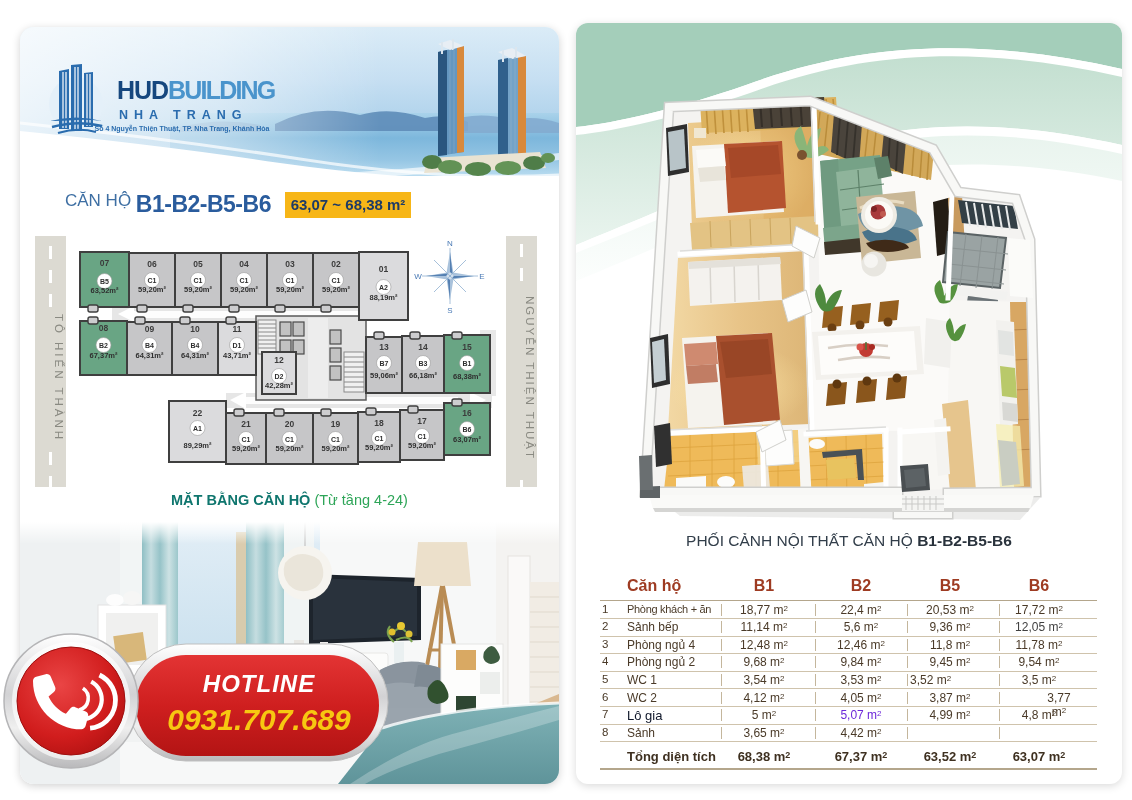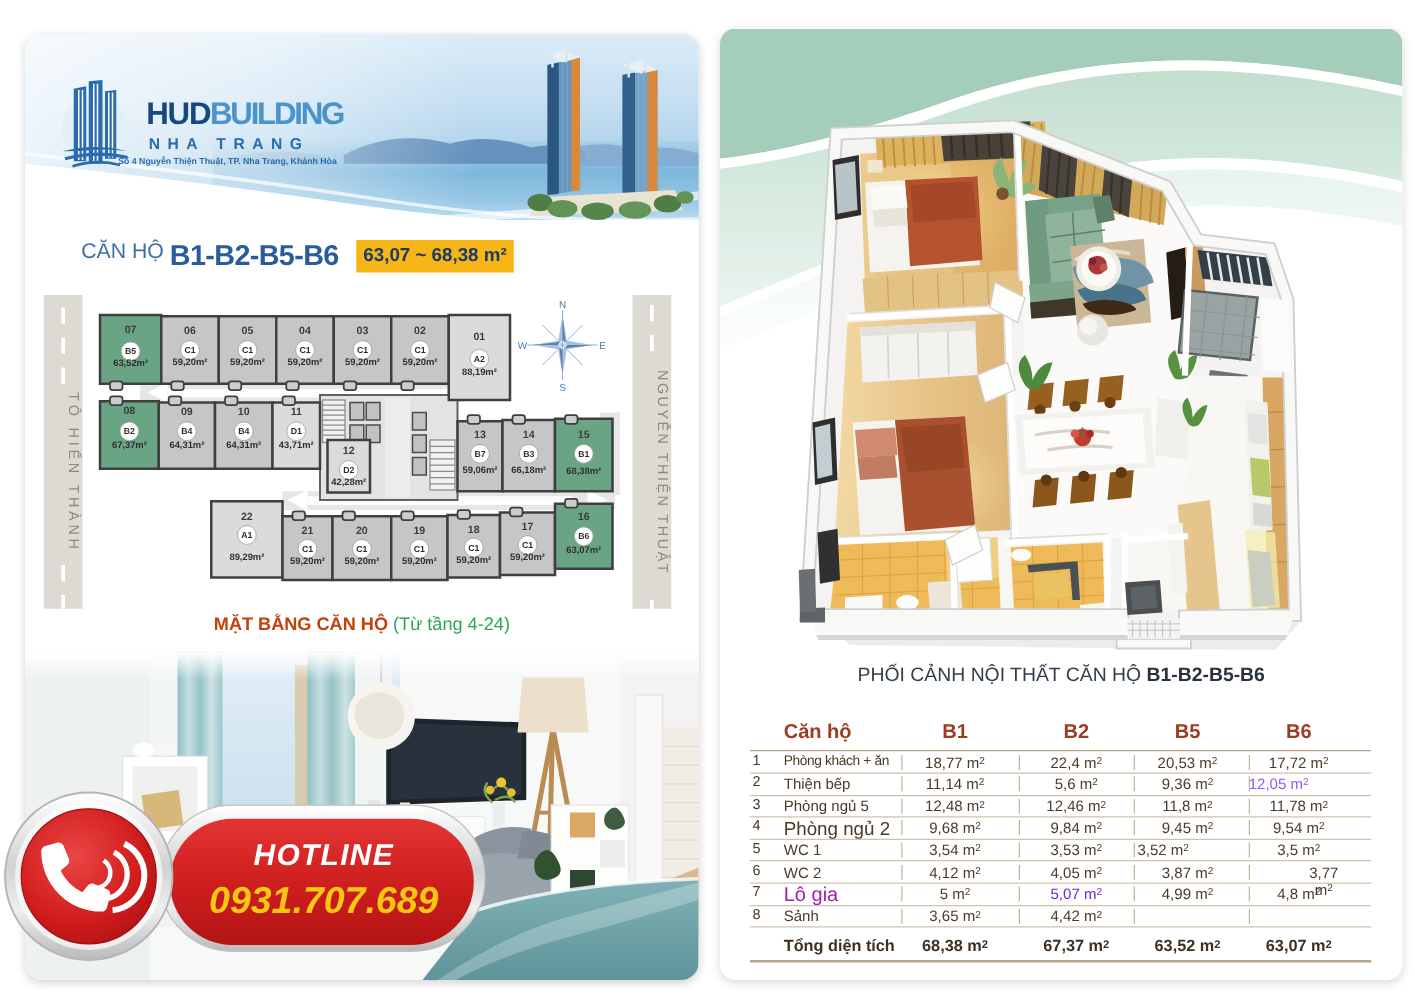--- a/index.html
+++ b/index.html
@@ -416,21 +416,21 @@
 <text x="450" y="246">N</text>
             <text x="450" y="313">S</text>
             <text x="418" y="279">W</text>
             <text x="482" y="279">E</text>
 </g>
 </g>
 </svg>
     </div>
 
 <div class="abs" style="left:20px;top:492px;width:539px;text-align:center;font-size:14.5px;white-space:nowrap;">
-  <span style="color:#c2410c;font-weight:bold;">MẶT BẰNG CĂN HỘ </span><span style="color:#2ea558;">(Từ tầng 4-24)</span>
+  <span style="color:#0f766e;font-weight:bold;">MẶT BẰNG CĂN HỘ </span><span style="color:#2ea558;">(Từ tầng 4-24)</span>
 </div>
 
 <div id="photobox" class="abs" style="left:20px;top:522px;width:539px;height:262px;border-radius:0 0 14px 14px;overflow:hidden;background:#f5f8fa;">
       <svg width="539" height="262" viewBox="0 0 539 262" style="position:absolute;left:0;top:0;">
 <defs>
 <linearGradient id="glass" x1="0" y1="0" x2="0" y2="1">
             <stop offset="0" stop-color="#e2eef6"></stop>
             <stop offset="1" stop-color="#c2dcec"></stop>
           </linearGradient>
 <linearGradient id="curt" x1="0" y1="0" x2="1" y2="0">
@@ -967,43 +967,43 @@
 <div class="abs" style="left:126px;top:30.5px;width:80px;text-align:center;font-size:12px;color:#4a3a28;">18,77 m<span style="font-size:8px;vertical-align:3px;">2</span></div>
 <div class="abs" style="left:223px;top:30.5px;width:80px;text-align:center;font-size:12px;color:#4a3a28;">22,4 m<span style="font-size:8px;vertical-align:3px;">2</span></div>
 <div class="abs" style="left:312px;top:30.5px;width:80px;text-align:center;font-size:12px;color:#4a3a28;">20,53 m<span style="font-size:8px;vertical-align:3px;">2</span></div>
 <div class="abs" style="left:401px;top:30.5px;width:80px;text-align:center;font-size:12px;color:#4a3a28;">17,72 m<span style="font-size:8px;vertical-align:3px;">2</span></div>
 <div class="abs" style="left:123px;top:31.5px;width:1px;height:12px;background:#c4b69c;"></div>
 <div class="abs" style="left:217px;top:31.5px;width:1px;height:12px;background:#c4b69c;"></div>
 <div class="abs" style="left:309px;top:31.5px;width:1px;height:12px;background:#c4b69c;"></div>
 <div class="abs" style="left:401px;top:31.5px;width:1px;height:12px;background:#c4b69c;"></div>
 <div class="abs" style="left:2px;top:45.9px;width:497px;height:1px;background:#cfc3ac;"></div>
 <div class="abs" style="left:4px;top:48.1px;width:14px;font-size:11.5px;color:#4a3a28;">2</div>
-<div class="abs" style="left:29px;top:48.1px;font-size:12px;color:#4a3a28;">Thiện bếp</div>
+<div class="abs" style="left:29px;top:48.1px;font-size:12px;color:#4a3a28;">Sảnh bếp</div>
 <div class="abs" style="left:126px;top:48.1px;width:80px;text-align:center;font-size:12px;color:#4a3a28;">11,14 m<span style="font-size:8px;vertical-align:3px;">2</span></div>
 <div class="abs" style="left:223px;top:48.1px;width:80px;text-align:center;font-size:12px;color:#4a3a28;">5,6 m<span style="font-size:8px;vertical-align:3px;">2</span></div>
 <div class="abs" style="left:312px;top:48.1px;width:80px;text-align:center;font-size:12px;color:#4a3a28;">9,36 m<span style="font-size:8px;vertical-align:3px;">2</span></div>
-<div class="abs" style="left:401px;top:48.1px;width:80px;font-size:12px;color:#8b5cf6;">12,05 m<span style="font-size:8px;vertical-align:3px;">2</span></div>
+<div class="abs" style="left:401px;top:48.1px;width:80px;text-align:center;font-size:12px;color:#404040;">12,05 m<span style="font-size:8px;vertical-align:3px;">2</span></div>
 <div class="abs" style="left:123px;top:49.1px;width:1px;height:12px;background:#c4b69c;"></div>
 <div class="abs" style="left:217px;top:49.1px;width:1px;height:12px;background:#c4b69c;"></div>
 <div class="abs" style="left:309px;top:49.1px;width:1px;height:12px;background:#c4b69c;"></div>
 <div class="abs" style="left:401px;top:49.1px;width:1px;height:12px;background:#c4b69c;"></div>
 <div class="abs" style="left:2px;top:63.5px;width:497px;height:1px;background:#cfc3ac;"></div>
 <div class="abs" style="left:4px;top:65.7px;width:14px;font-size:11.5px;color:#4a3a28;">3</div>
-<div class="abs" style="left:29px;top:65.7px;font-size:12px;color:#4a3a28;">Phòng ngủ 5</div>
+<div class="abs" style="left:29px;top:65.7px;font-size:12px;color:#4a3a28;">Phòng ngủ 4</div>
 <div class="abs" style="left:126px;top:65.7px;width:80px;text-align:center;font-size:12px;color:#4a3a28;">12,48 m<span style="font-size:8px;vertical-align:3px;">2</span></div>
 <div class="abs" style="left:223px;top:65.7px;width:80px;text-align:center;font-size:12px;color:#4a3a28;">12,46 m<span style="font-size:8px;vertical-align:3px;">2</span></div>
 <div class="abs" style="left:312px;top:65.7px;width:80px;text-align:center;font-size:12px;color:#4a3a28;">11,8 m<span style="font-size:8px;vertical-align:3px;">2</span></div>
 <div class="abs" style="left:401px;top:65.7px;width:80px;text-align:center;font-size:12px;color:#4a3a28;">11,78 m<span style="font-size:8px;vertical-align:3px;">2</span></div>
 <div class="abs" style="left:123px;top:66.7px;width:1px;height:12px;background:#c4b69c;"></div>
 <div class="abs" style="left:217px;top:66.7px;width:1px;height:12px;background:#c4b69c;"></div>
 <div class="abs" style="left:309px;top:66.7px;width:1px;height:12px;background:#c4b69c;"></div>
 <div class="abs" style="left:401px;top:66.7px;width:1px;height:12px;background:#c4b69c;"></div>
 <div class="abs" style="left:2px;top:81.1px;width:497px;height:1px;background:#cfc3ac;"></div>
 <div class="abs" style="left:4px;top:83.3px;width:14px;font-size:11.5px;color:#4a3a28;">4</div>
-<div class="abs" style="left:29px;top:83.3px;font-size:15px;color:#4a3a28;">Phòng ngủ 2</div>
+<div class="abs" style="left:29px;top:83.3px;font-size:12px;color:#4a3a28;">Phòng ngủ 2</div>
 <div class="abs" style="left:126px;top:83.3px;width:80px;text-align:center;font-size:12px;color:#4a3a28;">9,68 m<span style="font-size:8px;vertical-align:3px;">2</span></div>
 <div class="abs" style="left:223px;top:83.3px;width:80px;text-align:center;font-size:12px;color:#4a3a28;">9,84 m<span style="font-size:8px;vertical-align:3px;">2</span></div>
 <div class="abs" style="left:312px;top:83.3px;width:80px;text-align:center;font-size:12px;color:#4a3a28;">9,45 m<span style="font-size:8px;vertical-align:3px;">2</span></div>
 <div class="abs" style="left:401px;top:83.3px;width:80px;text-align:center;font-size:12px;color:#4a3a28;">9,54 m<span style="font-size:8px;vertical-align:3px;">2</span></div>
 <div class="abs" style="left:123px;top:84.3px;width:1px;height:12px;background:#c4b69c;"></div>
 <div class="abs" style="left:217px;top:84.3px;width:1px;height:12px;background:#c4b69c;"></div>
 <div class="abs" style="left:309px;top:84.3px;width:1px;height:12px;background:#c4b69c;"></div>
 <div class="abs" style="left:401px;top:84.3px;width:1px;height:12px;background:#c4b69c;"></div>
 <div class="abs" style="left:2px;top:98.7px;width:497px;height:1px;background:#cfc3ac;"></div>
 <div class="abs" style="left:4px;top:100.9px;width:14px;font-size:11.5px;color:#4a3a28;">5</div>
@@ -1022,21 +1022,21 @@
 <div class="abs" style="left:126px;top:118.5px;width:80px;text-align:center;font-size:12px;color:#4a3a28;">4,12 m<span style="font-size:8px;vertical-align:3px;">2</span></div>
 <div class="abs" style="left:223px;top:118.5px;width:80px;text-align:center;font-size:12px;color:#4a3a28;">4,05 m<span style="font-size:8px;vertical-align:3px;">2</span></div>
 <div class="abs" style="left:312px;top:118.5px;width:80px;text-align:center;font-size:12px;color:#4a3a28;">3,87 m<span style="font-size:8px;vertical-align:3px;">2</span></div>
 <div class="abs" style="left:401px;top:118.5px;width:80px;text-align:center;font-size:12px;color:#4a3a28;padding-left:40px;">3,77 m<span style="font-size:8px;vertical-align:3px;">2</span></div>
 <div class="abs" style="left:123px;top:119.5px;width:1px;height:12px;background:#c4b69c;"></div>
 <div class="abs" style="left:217px;top:119.5px;width:1px;height:12px;background:#c4b69c;"></div>
 <div class="abs" style="left:309px;top:119.5px;width:1px;height:12px;background:#c4b69c;"></div>
 <div class="abs" style="left:401px;top:119.5px;width:1px;height:12px;background:#c4b69c;"></div>
 <div class="abs" style="left:2px;top:133.9px;width:497px;height:1px;background:#cfc3ac;"></div>
 <div class="abs" style="left:4px;top:136.1px;width:14px;font-size:11.5px;color:#4a3a28;">7</div>
-<div class="abs" style="left:29px;top:136.1px;font-size:16px;color:#a21caf;">Lô gia</div>
+<div class="abs" style="left:29px;top:136.1px;font-size:13px;color:#0f172a;">Lô gia</div>
 <div class="abs" style="left:126px;top:136.1px;width:80px;text-align:center;font-size:12px;color:#4a3a28;">5 m<span style="font-size:8px;vertical-align:3px;">2</span></div>
 <div class="abs" style="left:223px;top:136.1px;width:80px;text-align:center;font-size:12px;color:#6d28d9;">5,07 m<span style="font-size:8px;vertical-align:3px;">2</span></div>
 <div class="abs" style="left:312px;top:136.1px;width:80px;text-align:center;font-size:12px;color:#4a3a28;">4,99 m<span style="font-size:8px;vertical-align:3px;">2</span></div>
 <div class="abs" style="left:401px;top:136.1px;width:80px;text-align:center;font-size:12px;color:#4a3a28;">4,8 m<span style="font-size:8px;vertical-align:3px;">2</span></div>
 <div class="abs" style="left:123px;top:137.1px;width:1px;height:12px;background:#c4b69c;"></div>
 <div class="abs" style="left:217px;top:137.1px;width:1px;height:12px;background:#c4b69c;"></div>
 <div class="abs" style="left:309px;top:137.1px;width:1px;height:12px;background:#c4b69c;"></div>
 <div class="abs" style="left:401px;top:137.1px;width:1px;height:12px;background:#c4b69c;"></div>
 <div class="abs" style="left:2px;top:151.5px;width:497px;height:1px;background:#cfc3ac;"></div>
 <div class="abs" style="left:4px;top:153.7px;width:14px;font-size:11.5px;color:#4a3a28;">8</div>

